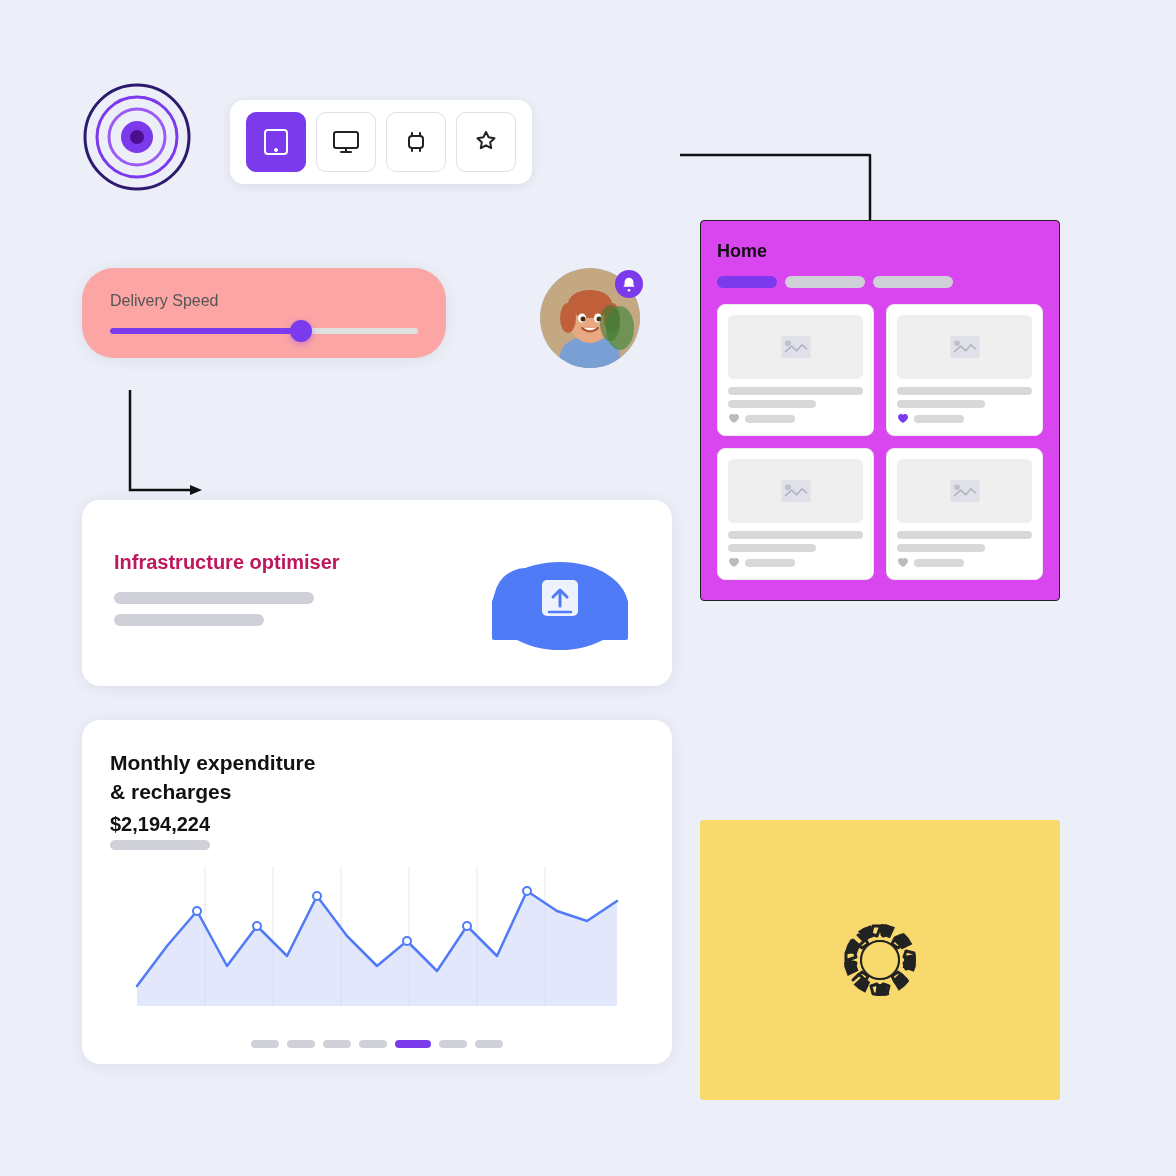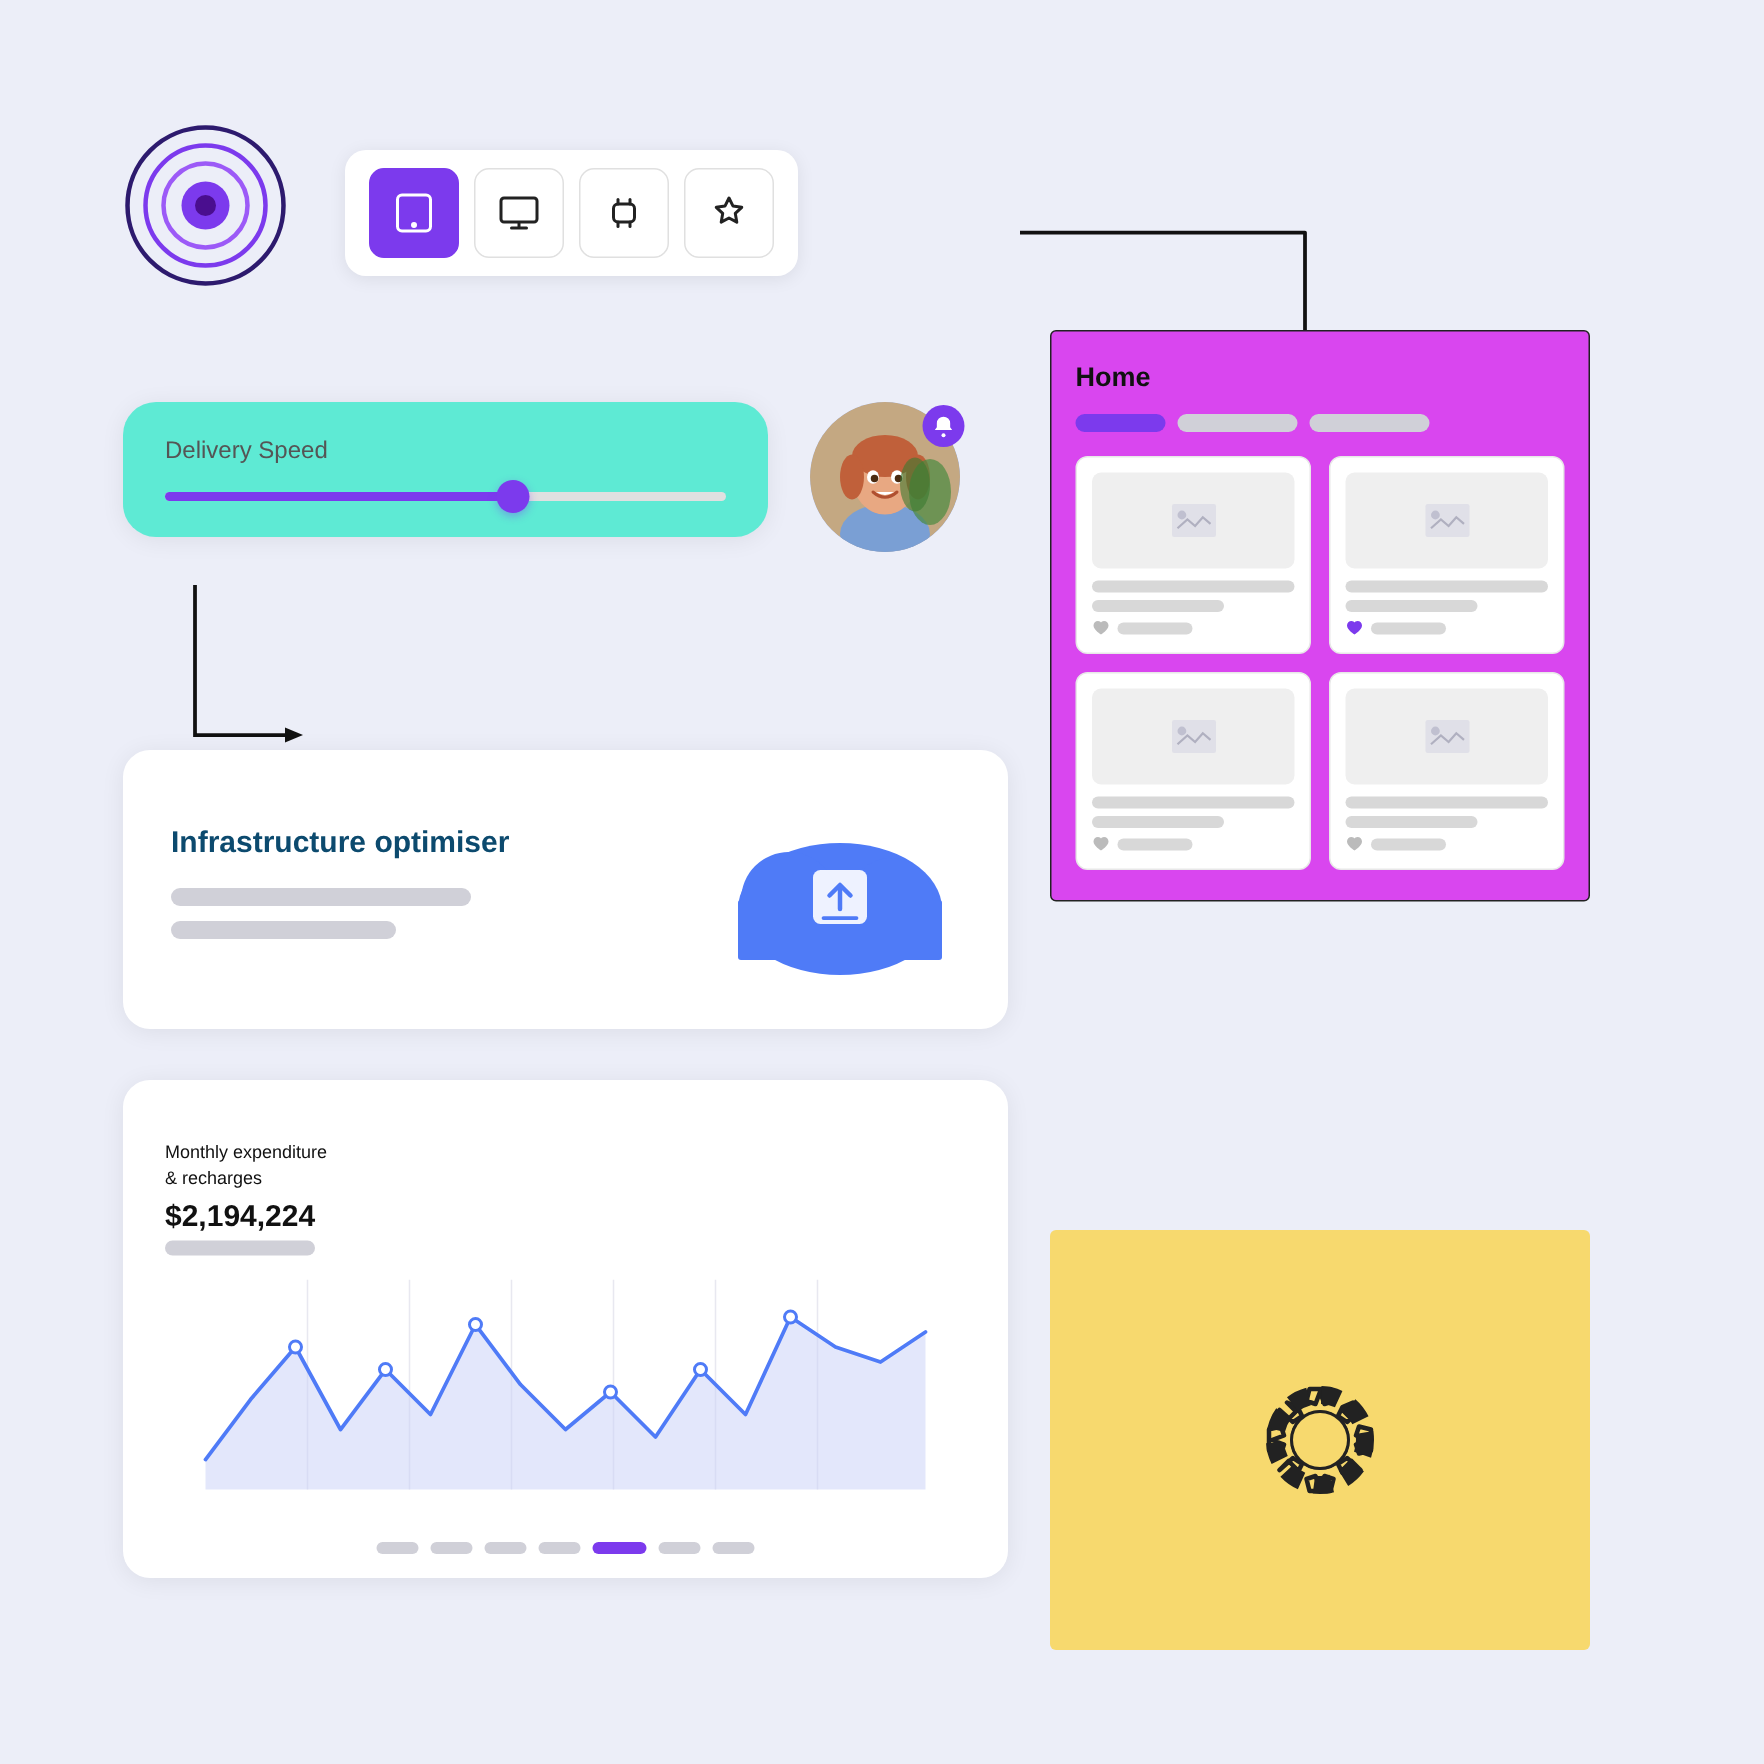--- a/index.html
+++ b/index.html
@@ -57,23 +57,23 @@
     .device-btn.active svg rect,
     .device-btn.active svg circle {
       stroke: #fff;
     }
 
     
     .delivery-card {
       position: absolute;
       top: 268px;
       left: 82px;
-      width: 430px;
-      background: #5eead4;
-      border-radius: 22px;
+      width: 364px;
+      background: #fca5a5;
+      border-radius: 32px;
       padding: 24px 28px;
       box-shadow: 0 2px 16px rgba(0,0,0,0.07);
     }
     .delivery-card .label {
       font-size: 16px;
       color: #555;
       margin-bottom: 18px;
     }
     .slider-track {
       width: 100%;
@@ -145,21 +145,21 @@
       border-radius: 18px;
       padding: 28px 32px;
       box-shadow: 0 2px 16px rgba(0,0,0,0.07);
       display: flex;
       align-items: center;
       justify-content: space-between;
     }
     .infra-left .infra-title {
       font-size: 20px;
       font-weight: 700;
-      color: #0c4a6e;
+      color: #be185d;
       margin-bottom: 18px;
     }
     .infra-bar {
       height: 12px;
       border-radius: 6px;
       background: #d0d0d8;
       margin-bottom: 10px;
     }
     .infra-bar.wide { width: 200px; }
     .infra-bar.medium { width: 150px; }
@@ -174,26 +174,25 @@
       position: absolute;
       top: 720px;
       left: 82px;
       width: 590px;
       background: #fff;
       border-radius: 18px;
       padding: 28px 28px 16px;
       box-shadow: 0 2px 16px rgba(0,0,0,0.07);
     }
     .chart-title {
-      font-size: 12px;
-      font-weight: 400;
+      font-size: 21px;
+      font-weight: 700;
       color: #111;
       line-height: 1.4;
       margin-bottom: 6px;
-      margin-top: 12px;
     }
     .chart-amount {
       font-size: 20px;
       font-weight: 700;
       color: #111;
       margin-bottom: 4px;
     }
     .chart-sub-bar {
       width: 100px;
       height: 10px;

